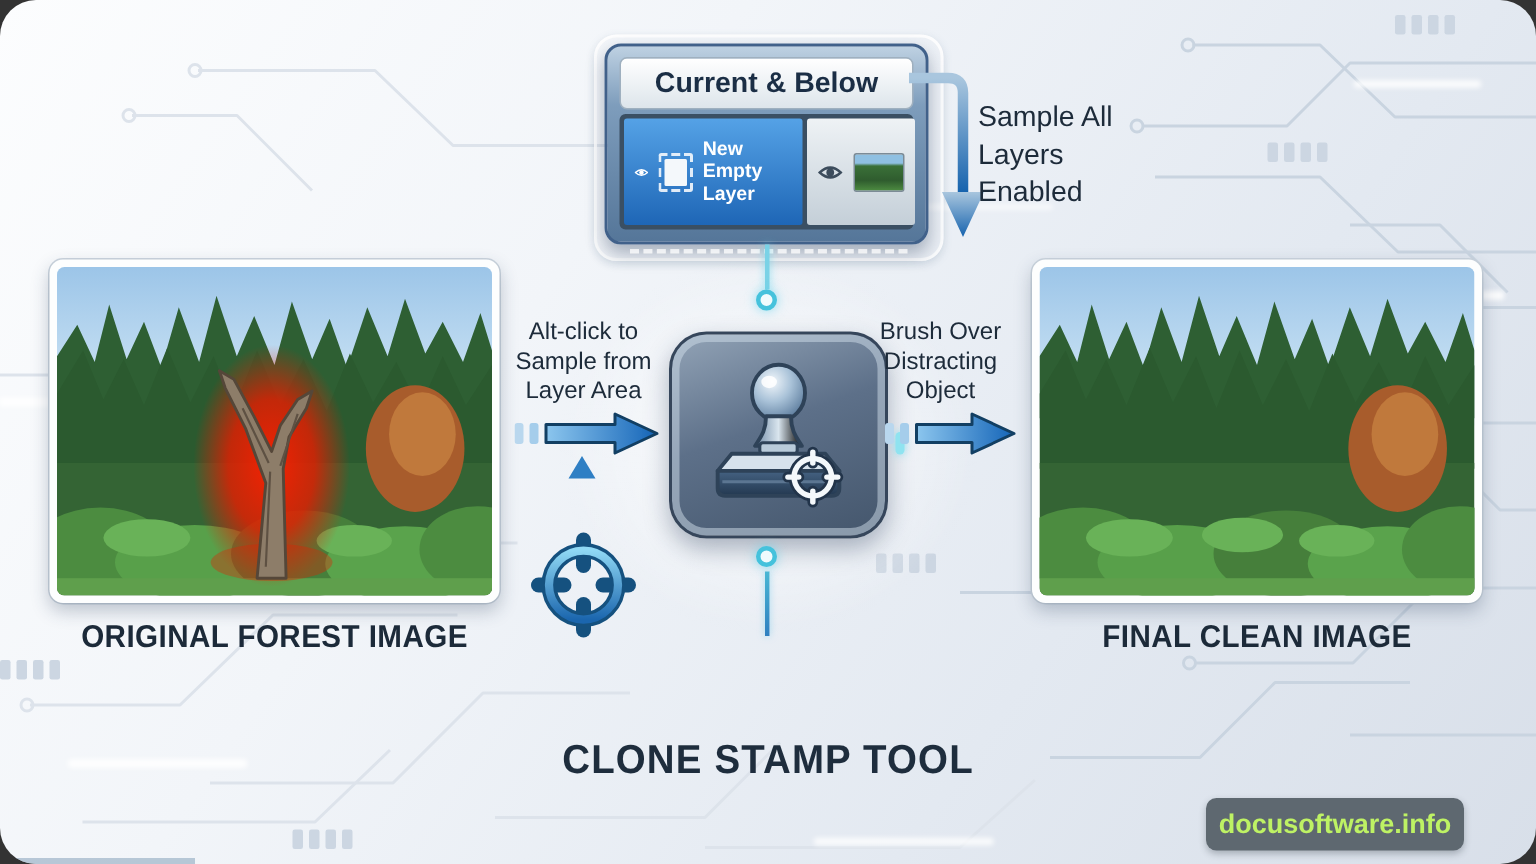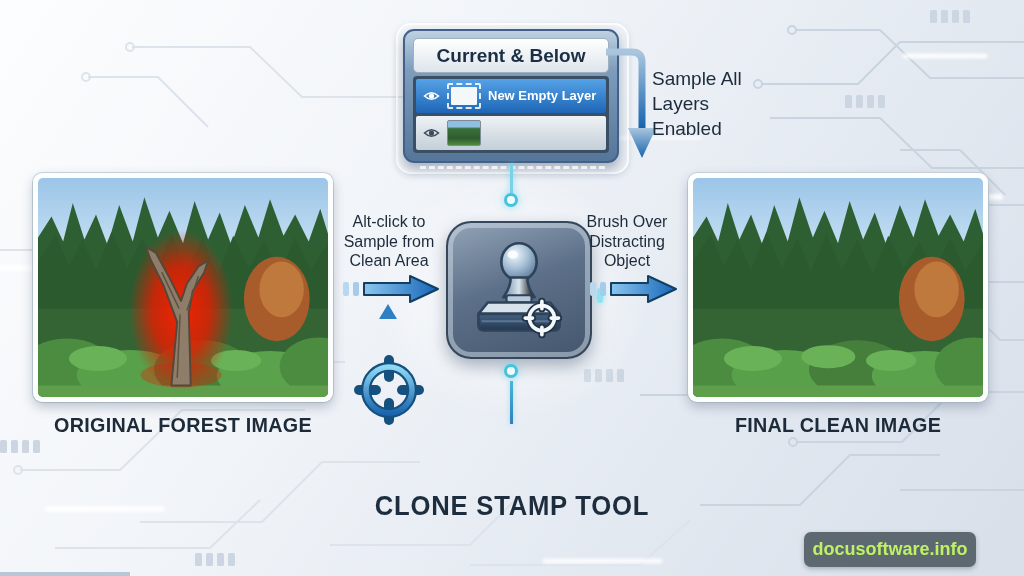--- a/index.html
+++ b/index.html
@@ -1,19 +1,20 @@
 <!DOCTYPE html>
 <html><head>
 <meta charset="utf-8">
 <style>
   html,body{margin:0;padding:0;background:#333;}
   .stage{
     position:relative;width:1024px;height:576px;overflow:hidden;
     font-family:"Liberation Sans",sans-serif;
     background:linear-gradient(125deg,#fcfdfe 0%,#f2f5f9 35%,#e3e9f1 70%,#d8dfe9 100%);
+    border-radius:24px;
   }
   .abs{position:absolute;}
   .preline{white-space:pre-line;}
   svg{display:block;}
 
   
   .photo-card{
     width:300px;height:229px;background:#fdfefe;border-radius:9px;padding:5px;box-sizing:border-box;
     box-shadow:0 5px 12px rgba(40,60,90,.28),0 0 0 1px #ccd5de;
   }
@@ -35,21 +36,21 @@
   }
   .panel-header{
     position:absolute;left:8px;right:8px;top:7px;height:33px;border-radius:5px;
     background:linear-gradient(180deg,#ffffff,#dde5eb);border:1px solid #9fb0bf;
     display:flex;align-items:center;justify-content:center;
     font-size:19px;font-weight:bold;color:#1b2e45;
   }
   .panel-body{
     position:absolute;left:8px;right:8px;top:45px;bottom:8px;border-radius:4px;
     background:#3a4f63;padding:3px;box-sizing:border-box;
-    display:flex;flex-direction:column;gap:3px;
+    display:flex;flex-direction:row;gap:3px;
   }
   .layer-row{flex:1;display:flex;align-items:center;gap:7px;padding:0 7px;border-radius:2px;}
   .layer-row.selected{background:linear-gradient(180deg,#55a2e6,#1e66b6);color:#fff;}
   .layer-row.normal{background:linear-gradient(180deg,#eef2f5,#c4cfd8);color:#29384a;}
   .layer-name{font-size:13px;font-weight:bold;line-height:1.15;}
   .layer-sub{font-size:12px;font-weight:bold;line-height:1.15;}
   .thumb-new{
     width:34px;height:26px;border:2px dashed rgba(255,255,255,.85);border-radius:2px;
     display:flex;align-items:center;justify-content:center;box-sizing:border-box;padding:2px;
   }
@@ -290,21 +291,21 @@
       <ellipse cx="62" cy="188" rx="30" ry="13" fill="#69b258"></ellipse>
       <ellipse cx="140" cy="186" rx="28" ry="12" fill="#69b258"></ellipse>
       <ellipse cx="205" cy="190" rx="26" ry="11" fill="#69b258"></ellipse>
       <rect x="0" y="216" width="300" height="12" fill="#5f9f4c"></rect>
     </svg>
   </div>
   <div class="abs photo-label" style="left:688px;top:413px;">FINAL CLEAN IMAGE</div>
 
   <div class="abs note preline" style="left:328px;top:212px;width:122px;">Alt-click to
 Sample from
-Clean Area</div>
+Layer Area</div>
   <svg class="abs" style="left:343px;top:273px;" width="98" height="32" viewBox="0 0 98 32">
     <defs>
         <linearGradient id="ar1" x1="0" y1="0" x2="1" y2="0">
       <stop offset="0" stop-color="#8cc6ee"></stop>
           <stop offset="1" stop-color="#1565b8"></stop>
     </linearGradient>
       </defs>
     <rect x="0" y="9" width="6" height="14" rx="2" fill="#b9d7ee"></rect>
     <rect x="10" y="9" width="6" height="14" rx="2" fill="#a5cdeb"></rect>
     <path d="M21,10 H67 V3 L95,16 L67,29 V22 H21 Z" fill="url(#ar1)" stroke="#123f63" stroke-width="2" stroke-linejoin="round"></path>

